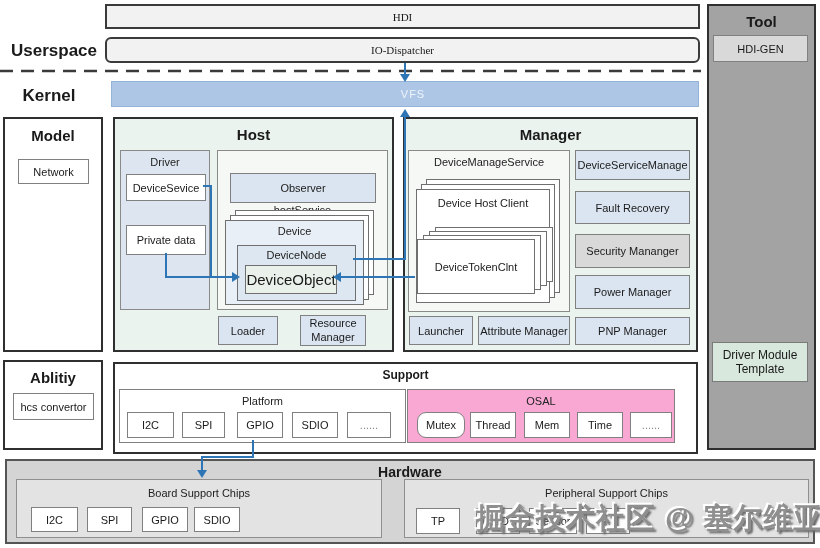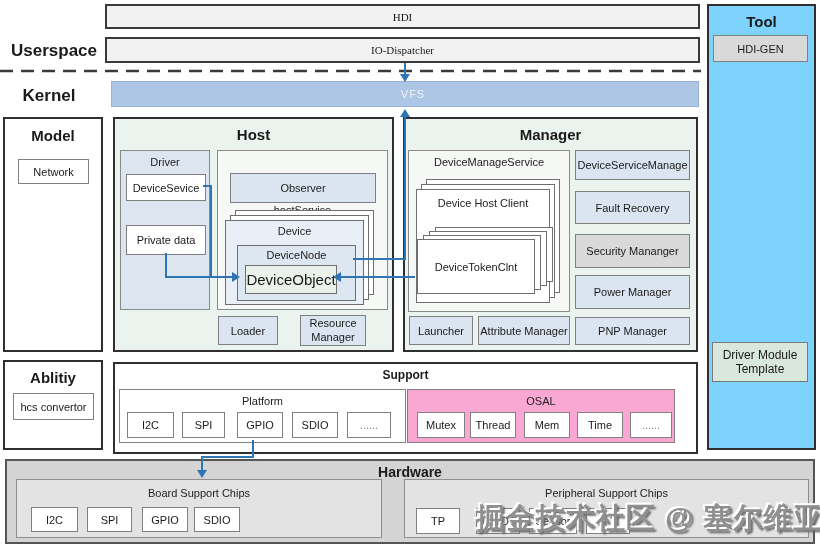--- a/index.html
+++ b/index.html
@@ -17,39 +17,39 @@
   .title-sm{font-size:11px;color:#222;}
   .panel{border:1px solid #8a8a8a;background:#f5f8f5;}
   .panel-blue{border:1px solid #8a8a8a;background:#dde6f0;}
   .bluebox{border:1px solid #808080;background:#dbe5f1;font-size:11px;}
   .graybox{border:1px solid #808080;background:#d9d9d9;font-size:11px;}
   .whitebox{border:1px solid #808080;background:#ffffff;font-size:11px;}
   .stack-layer{border:1px solid #6f6f6f;background:#ffffff;}
   .devbox{border:1px solid #6f6f6f;background:#e9eff7;}
   .devnode{border:1px solid #6f6f6f;background:#dde7f1;}
   .devobj{border:1px solid #6f6f6f;background:#eaf1ea;font-size:15px;}
-  .toolpanel{border:2px solid #2f2f2f;background:#7dd3fc;}
+  .toolpanel{border:2px solid #2f2f2f;background:#a3a3a3;}
   .greenbtn{border:1px solid #7a7a7a;background:#d8e8dd;font-size:12px;}
   .hw{border:2px solid #555;background:#d4d4d4;}
   .hwsub{border:1px solid #8f8f8f;background:#e3e3e3;}
   .dots{color:#8a8a8a;}
   #wm{position:absolute;left:476px;top:499px;font-size:29px;font-weight:bold;letter-spacing:1px;
       color:#8f8f8f;text-shadow:-2px -2px 0 #ffffff,2px 2px 2px #6a6a6a;white-space:nowrap;z-index:60;}
   svg.overlay{position:absolute;left:0;top:0;z-index:50;pointer-events:none;}
 </style>
 </head>
 <body>
 
 <div id="canvas">
 
   <div class="abs ctr title-xl" style="left:8px;top:38px;width:92px;height:26px;">Userspace</div>
   <div class="abs ctr title-xl" style="left:14px;top:84px;width:70px;height:24px;">Kernel</div>
 
   <div class="abs ctr bar" style="left:105px;top:4px;width:595px;height:25px;">HDI</div>
-  <div class="abs ctr bar" style="left:105px;top:37px;width:595px;height:26px;">IO-Dispatcher</div>
+  <div class="abs ctr bar" style="left:105px;top:37px;width:595px;height:26px;border-radius:6px;">IO-Dispatcher</div>
   <div class="abs ctr vfs" style="left:111px;top:81px;width:588px;height:26px;">VFS</div>
 
   <div class="abs toolpanel" style="left:707px;top:4px;width:109px;height:446px;">
     <div class="abs ctr title-lg" style="left:0;top:4px;width:105px;height:22px;">Tool</div>
   </div>
   <div class="abs ctr graybox" style="left:713px;top:35px;width:95px;height:27px;">HDI-GEN</div>
   <div class="abs ctr greenbtn" style="left:712px;top:342px;width:96px;height:40px;padding:4px;">Driver Module Template</div>
 
   <div class="abs region" style="left:3px;top:117px;width:100px;height:235px;">
     <div class="abs ctr title-lg" style="left:0;top:5px;width:96px;height:22px;">Model</div>
@@ -124,21 +124,21 @@
       <div class="abs ctr title-sm" style="left:0;top:3px;width:285px;height:15px;">Platform</div>
       <div class="abs ctr whitebox" style="left:7px;top:22px;width:47px;height:26px;">I2C</div>
       <div class="abs ctr whitebox" style="left:62px;top:22px;width:43px;height:26px;">SPI</div>
       <div class="abs ctr whitebox" style="left:117px;top:22px;width:46px;height:26px;">GPIO</div>
       <div class="abs ctr whitebox" style="left:172px;top:22px;width:46px;height:26px;">SDIO</div>
       <div class="abs ctr whitebox dots" style="left:227px;top:22px;width:44px;height:26px;">......</div>
     </div>
 
     <div class="abs whitebox" style="left:292px;top:25px;width:268px;height:54px;background:#f9a8d4;">
       <div class="abs ctr title-sm" style="left:0;top:3px;width:266px;height:15px;">OSAL</div>
-      <div class="abs ctr whitebox" style="left:9px;top:22px;width:48px;height:26px;">Mutex</div>
+      <div class="abs ctr whitebox" style="left:9px;top:22px;width:48px;height:26px;border-radius:9px;">Mutex</div>
       <div class="abs ctr whitebox" style="left:62px;top:22px;width:46px;height:26px;">Thread</div>
       <div class="abs ctr whitebox" style="left:116px;top:22px;width:46px;height:26px;">Mem</div>
       <div class="abs ctr whitebox" style="left:169px;top:22px;width:46px;height:26px;">Time</div>
       <div class="abs ctr whitebox dots" style="left:222px;top:22px;width:42px;height:26px;">......</div>
     </div>
   </div>
 
   <div class="abs hw" style="left:5px;top:459px;width:810px;height:85px;">
     <div class="abs ctr" style="left:0;top:2px;width:806px;height:18px;font-weight:bold;font-size:14px;">Hardware</div>
 

